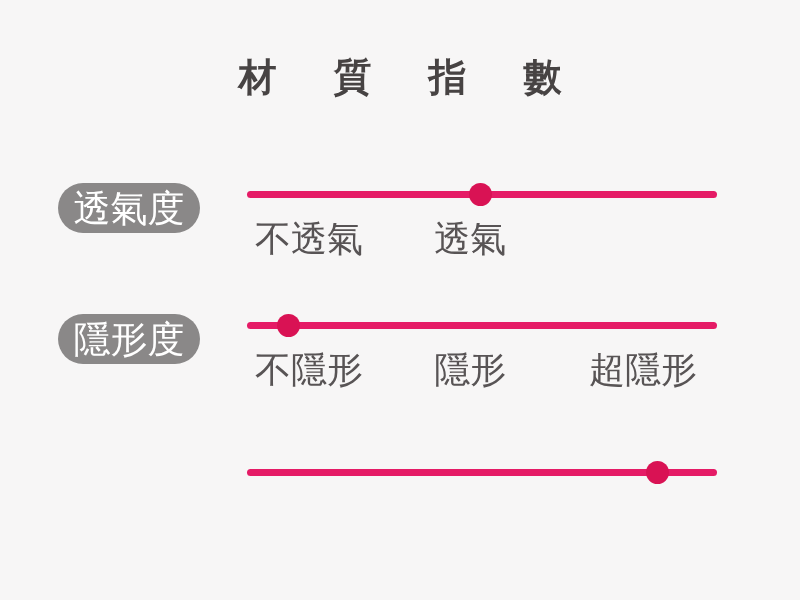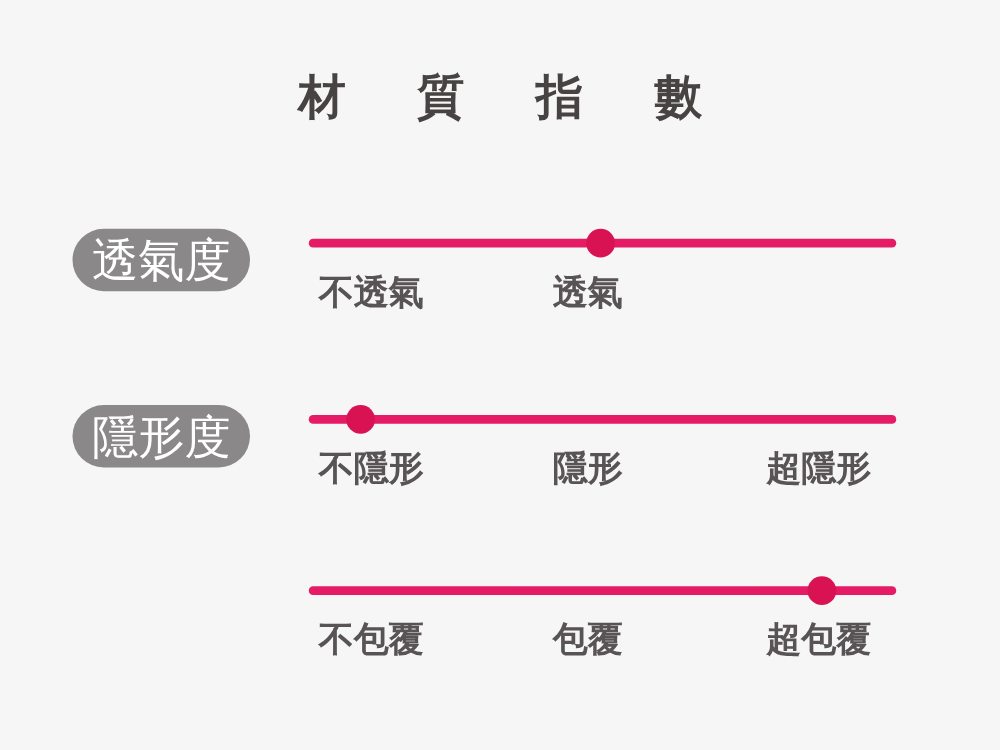--- a/index.html
+++ b/index.html
@@ -16,41 +16,41 @@
   .title{
     position:absolute;top:58px;left:0;width:800px;
     text-align:center;
     font-size:38px;font-weight:bold;line-height:1;
     letter-spacing:57px;text-indent:57px;
     color:var(--title,#474343);
     white-space:nowrap;
   }
   .row{position:absolute;left:58px;width:659px;height:68px;}
   .row.r0{top:183px;}
-  .row.r1{top:324px;text-align:center;}
+  .row.r1{top:314px;text-align:center;}
   .row.r2{top:461px;}
   .pill{
     position:absolute;left:0;top:0;width:142px;height:50px;
     border-radius:34px;background:var(--pill,#8a8888);
     display:flex;align-items:center;justify-content:center;
     color:var(--pilltext,#ffffff);font-size:37px;font-weight:normal;
     line-height:1;white-space:nowrap;
   }
   .slider{position:absolute;left:189px;top:0;width:470px;height:34px;}
   .track{
     position:absolute;left:0;top:8px;width:100%;height:7px;
     border-radius:4px;background:var(--accent,#e51b66);
   }
   .dot{
     position:absolute;top:0;width:23px;height:23px;border-radius:50%;
     background:var(--dot,#d91254);
   }
   .labels{
     position:absolute;left:189px;top:36px;width:470px;height:32px;
-    font-size:28px;font-weight:bold;line-height:1.1;
+    font-size:36px;font-weight:normal;line-height:1.1;
     color:var(--label,#585455);white-space:nowrap;
   }
   .lmin{position:absolute;left:8px;}
   .lmid{position:absolute;left:47.5%;transform:translateX(-50%);}
   .lmax{position:absolute;right:20px;}
 </style>
 </head>
 <body>
 
 <div class="canvas" style="--bg: #f7f6f6; --accent: #e51b66; --dot: #d91254; --pill: #8a8888; --pilltext: #ffffff; --title: #474343; --label: #585455;">
@@ -84,20 +84,15 @@
       <span class="lmid">隱形</span>
       <span class="lmax">超隱形</span>
     </div>
   </div>
 
   <div class="row r2">
     <div class="slider">
       <div class="track"></div>
       <div class="dot" style="left: calc(87.4% - 11.5px);"></div>
     </div>
-    <div class="labels">
-      <span class="lmin">不包覆</span>
-      <span class="lmid">包覆</span>
-      <span class="lmax">超包覆</span>
-    </div>
   </div>
 
 </div>
 
 </body></html>

